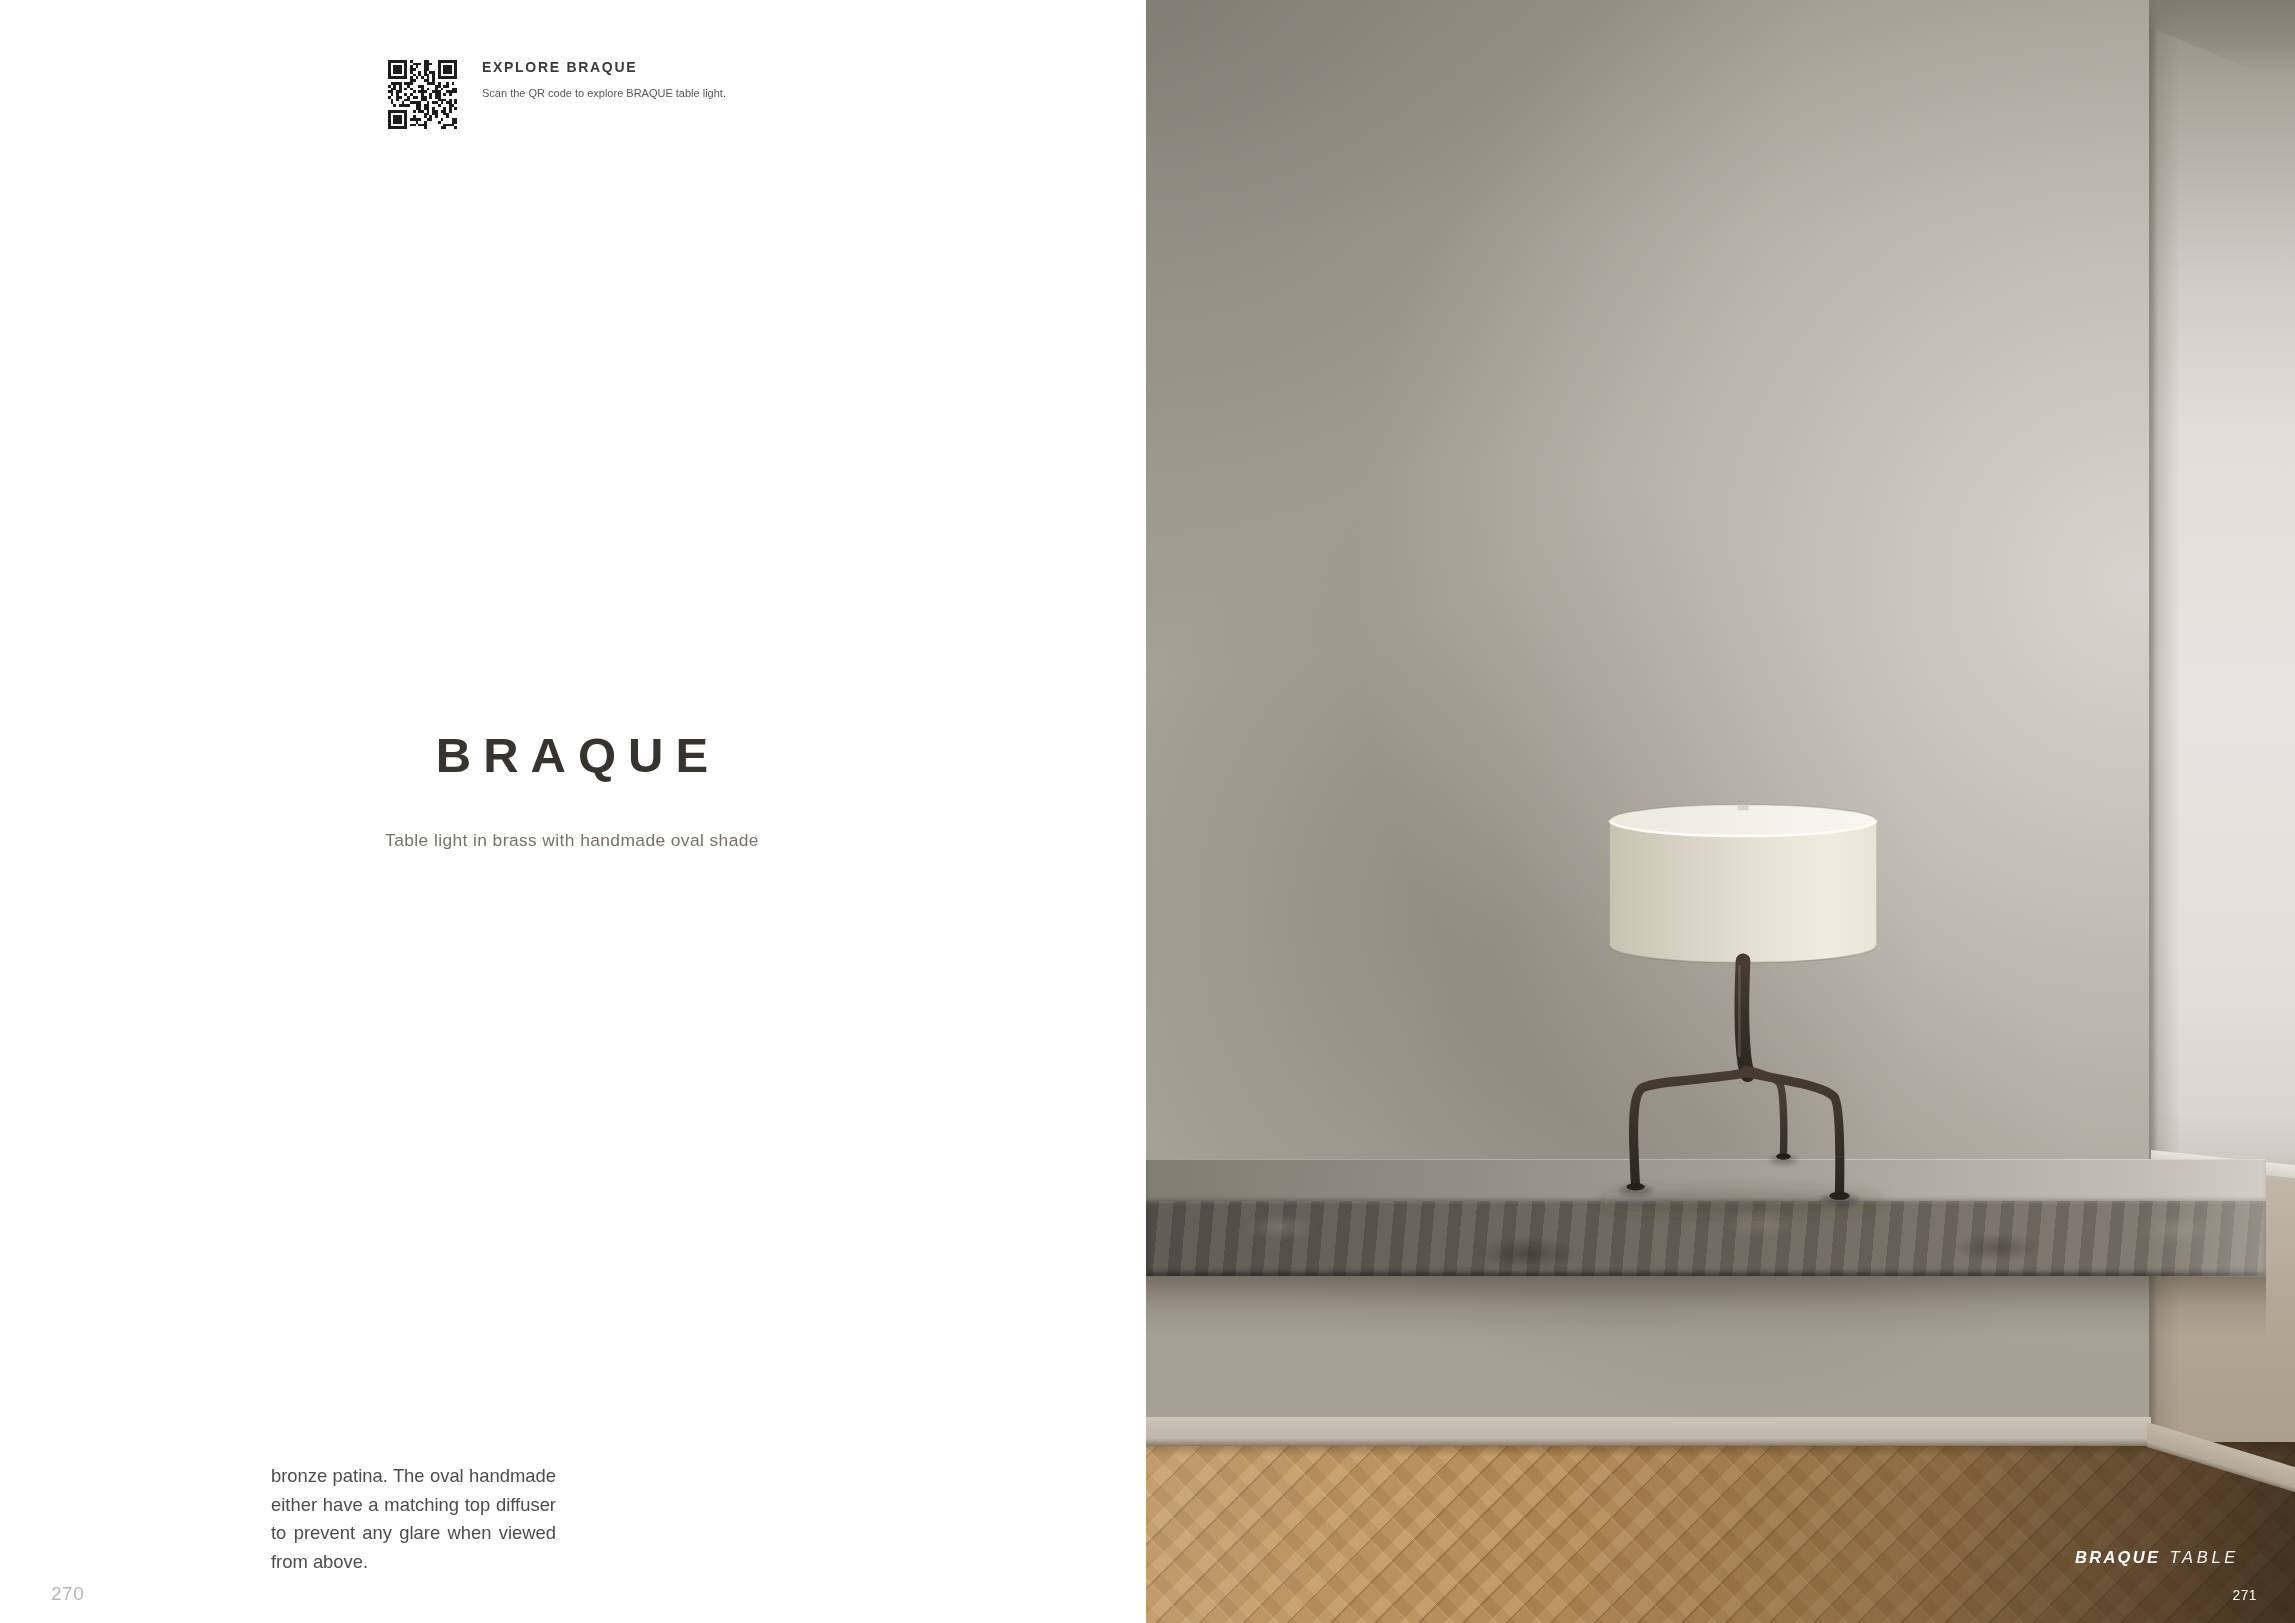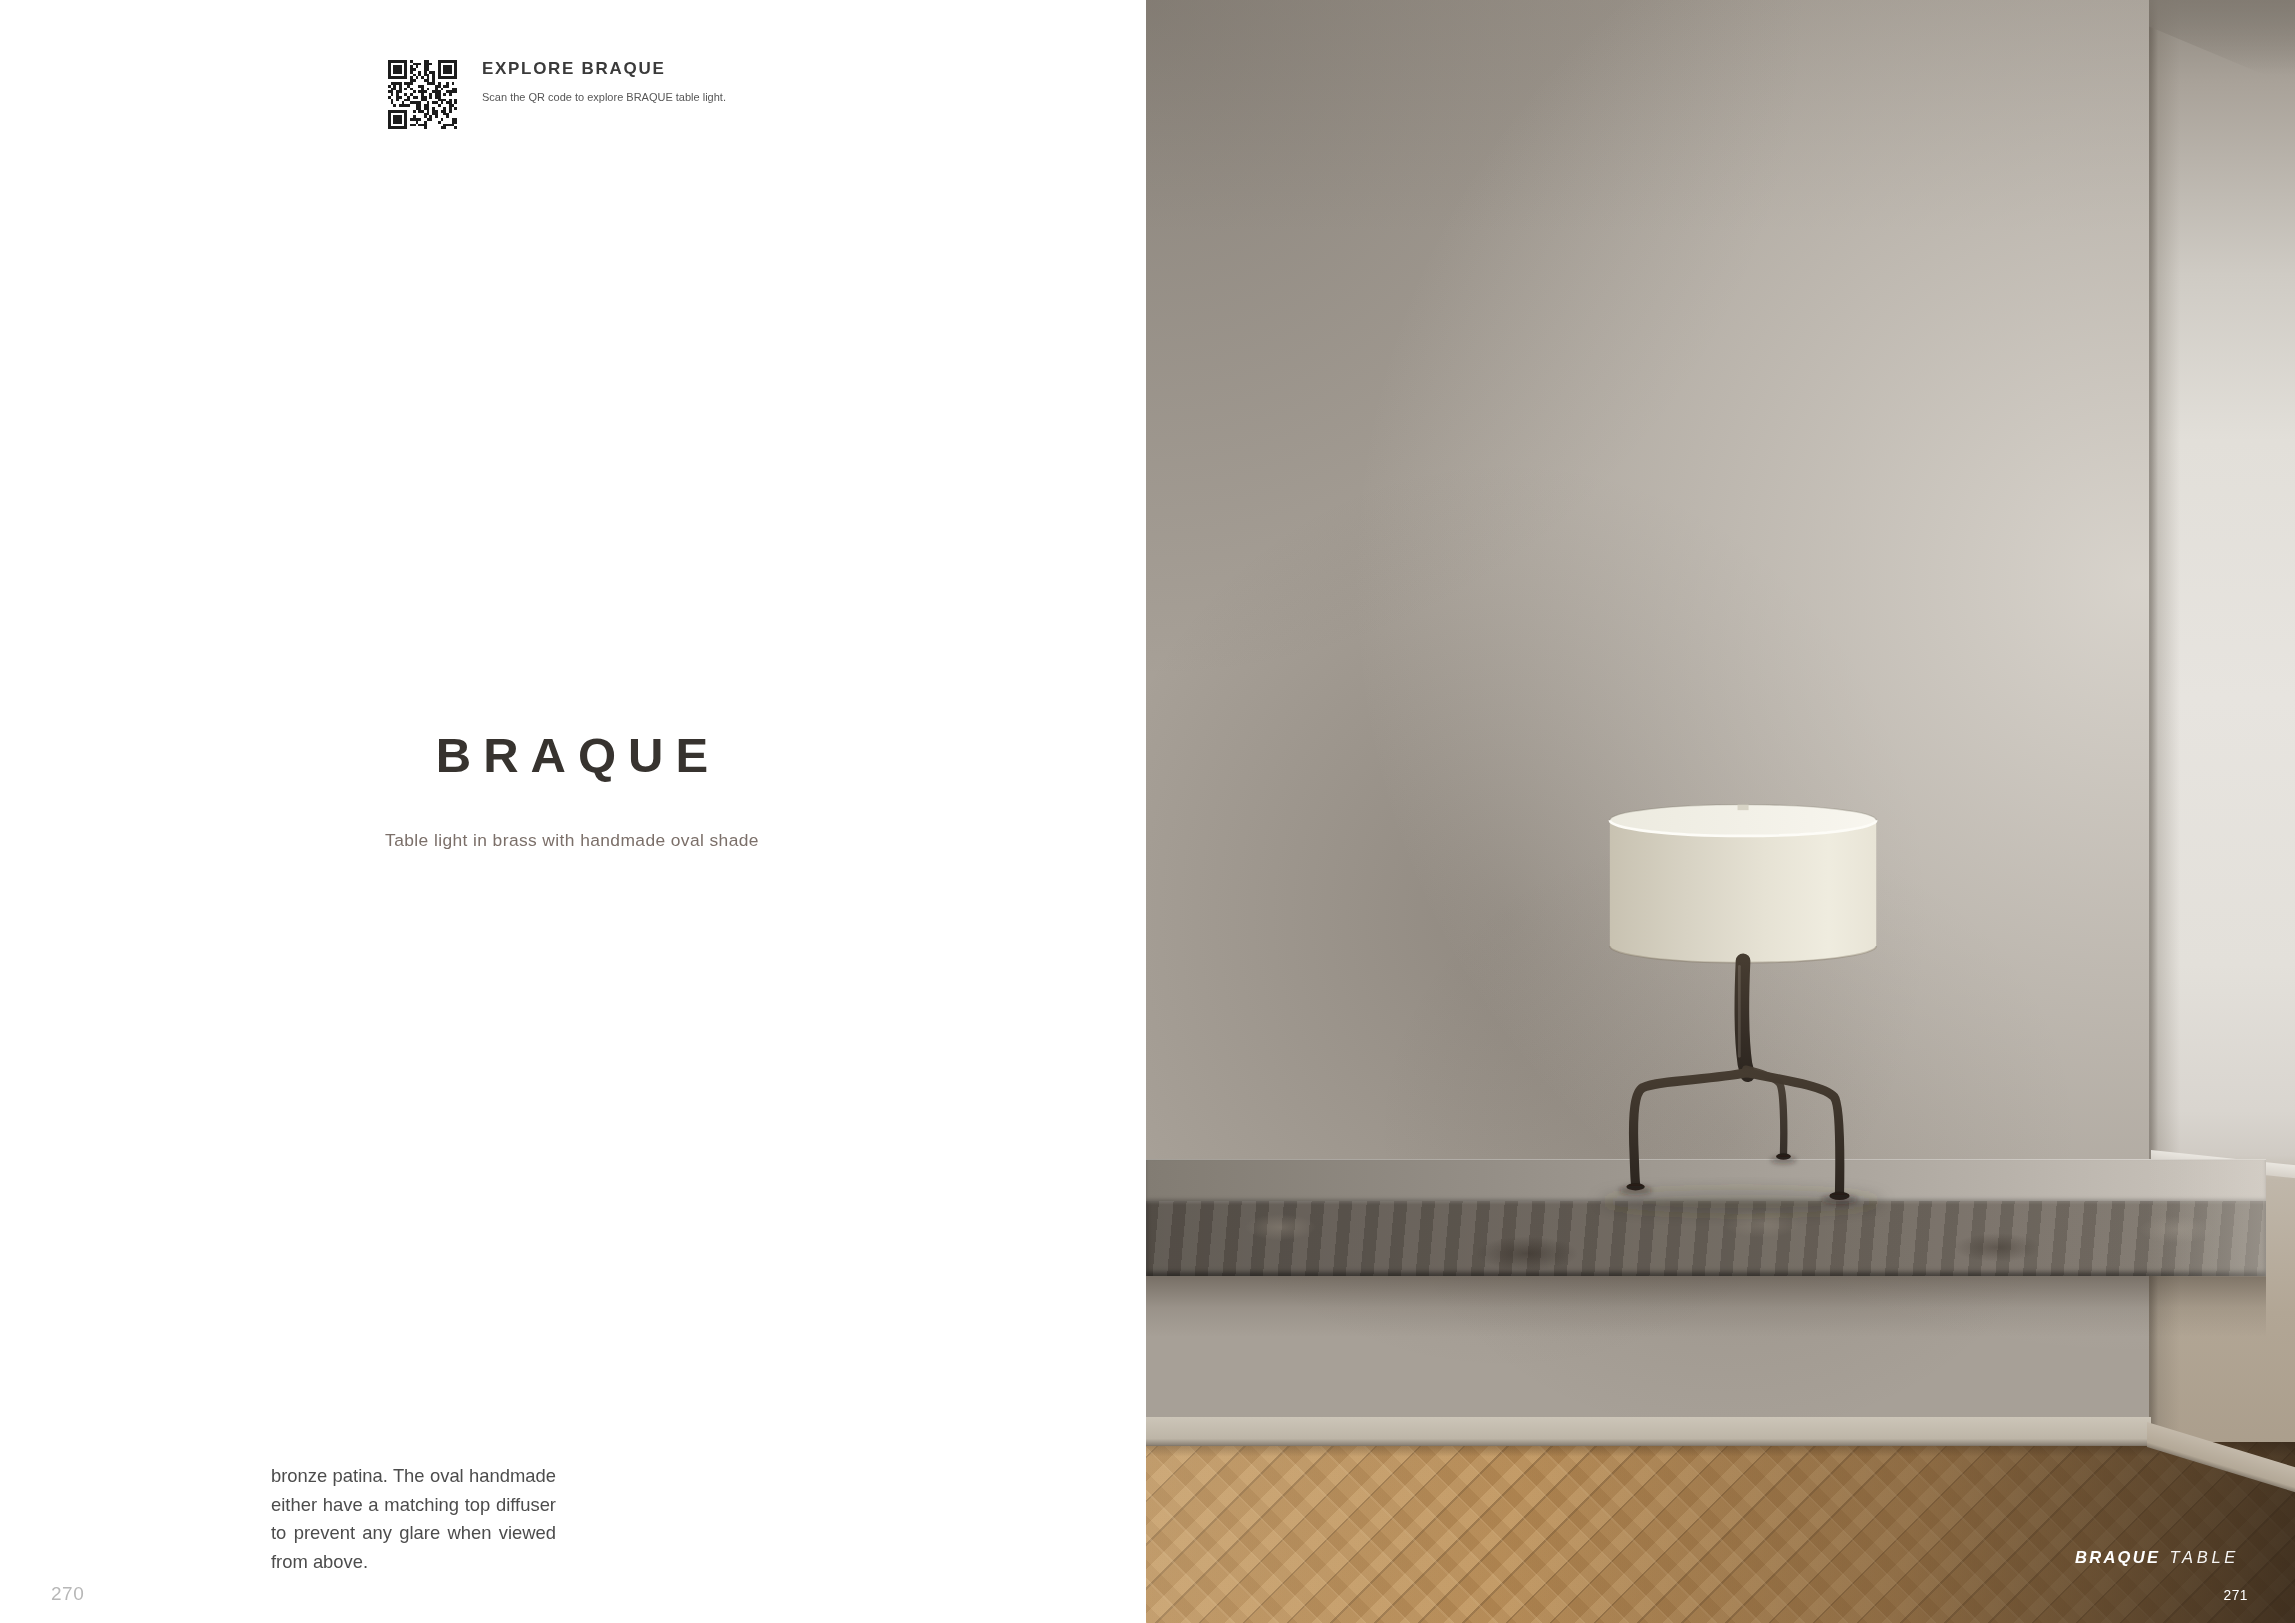--- a/index.html
+++ b/index.html
@@ -6,21 +6,21 @@
   body{width:2296px;height:1624px;position:relative;overflow:hidden;
        font-family:"Liberation Sans","DejaVu Sans",sans-serif;-webkit-font-smoothing:antialiased;}
   .abs{position:absolute;}
 
   
   .left-page{left:0;top:0;width:1146px;height:1624px;background:#ffffff;}
 
   .qr-block{left:385px;top:55px;width:386px;}
   .qr-svg{position:absolute;left:0;top:1.8px;width:75px;height:75px;}
   .qr-text{position:absolute;left:97px;top:3.7px;width:282px;}
-  .qr-heading{font-size:17px;font-weight:700;letter-spacing:1.7px;color:#3a3a3a;margin:0 0 8.3px 0;}
+  .qr-heading{font-size:14px;font-weight:700;letter-spacing:1.7px;color:#3a3a3a;margin:0 0 8.3px 0;}
   .qr-desc{font-size:11px;line-height:21px;color:#565656;text-align:justify;margin:0;}
 
   .title-wrap{left:271px;top:731px;width:602px;text-align:center;}
   .product-title{font-size:49px;font-weight:700;letter-spacing:12px;margin-right:-12px;
                  color:#37332f;line-height:1;margin-top:0;margin-bottom:0;}
   .product-subtitle{left:271px;top:812px;width:602px;text-align:center;
                     font-size:17.4px;letter-spacing:0.4px;color:#7b6f69;margin-top:18px;}
 
   .body-cols{left:271px;top:1462px;width:606px;display:flex;gap:37px;}
   .body-col{width:285px;font-size:18.4px;line-height:28.5px;color:#4c4c4c;
@@ -86,21 +86,21 @@
     background:linear-gradient(to right, rgba(228,223,215,0), rgba(228,223,215,.30));}
   .undershelf-shadow{left:0;top:1276px;width:1120px;height:61px;background:
     linear-gradient(to bottom, rgba(58,48,38,.44), rgba(58,48,38,.12) 52%, rgba(58,48,38,0));}
 
   .lamp-svg{left:0;top:0;width:1150px;height:1624px;}
 
   .photo-caption{right:57px;top:1548px;color:#ffffff;font-size:16.5px;letter-spacing:1.8px;
     white-space:nowrap;text-align:right;font-style:italic;}
   .caption-product{font-weight:700;letter-spacing:2.3px;}
   .caption-variant{font-weight:400;letter-spacing:3.7px;margin-left:9.2px;opacity:.95;}
-  .pgnum-right{right:48px;top:1588px;color:#ffffff;font-size:13.8px;letter-spacing:0.5px;}
+  .pgnum-right{right:39px;top:1588px;color:#ffffff;font-size:13.8px;letter-spacing:0.5px;}
 </style>
 </head>
 <body>
 
 <div class="abs left-page">
 
   <div class="abs qr-block">
     <svg id="qr" class="qr-svg" viewBox="-1 -1 27 27" shape-rendering="crispEdges">
         <rect x="-1" y="-1" width="27" height="27" fill="#ffffff"></rect>
         <rect x="8" y="0" width="1" height="1" fill="#1c1c1c"></rect>

